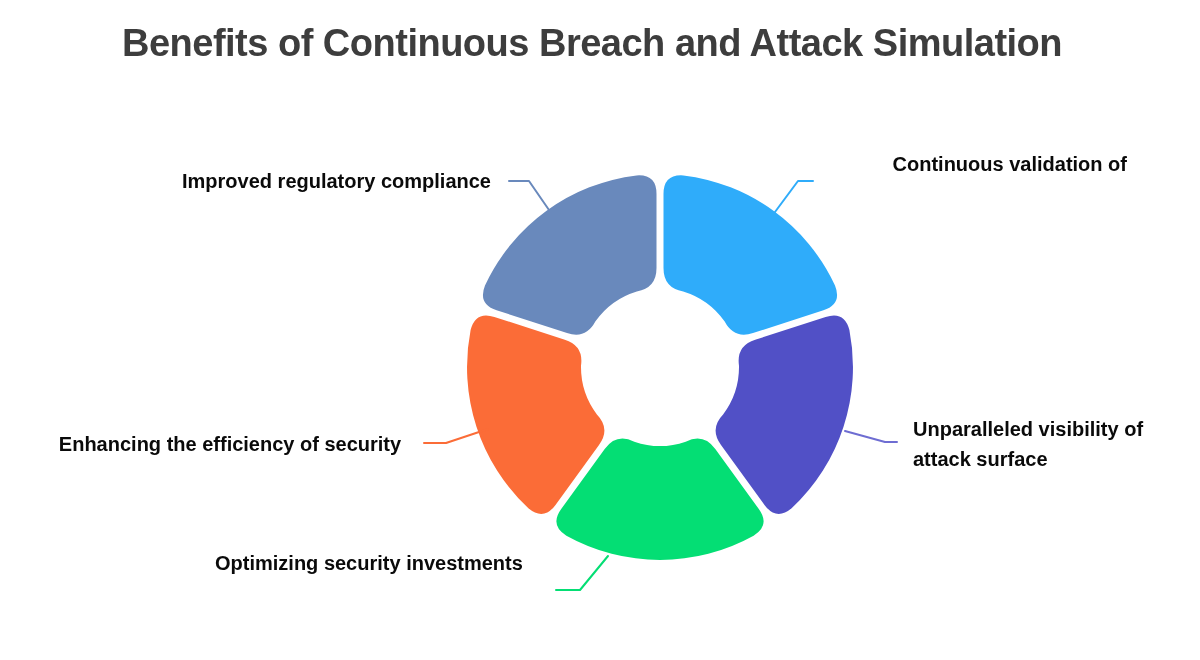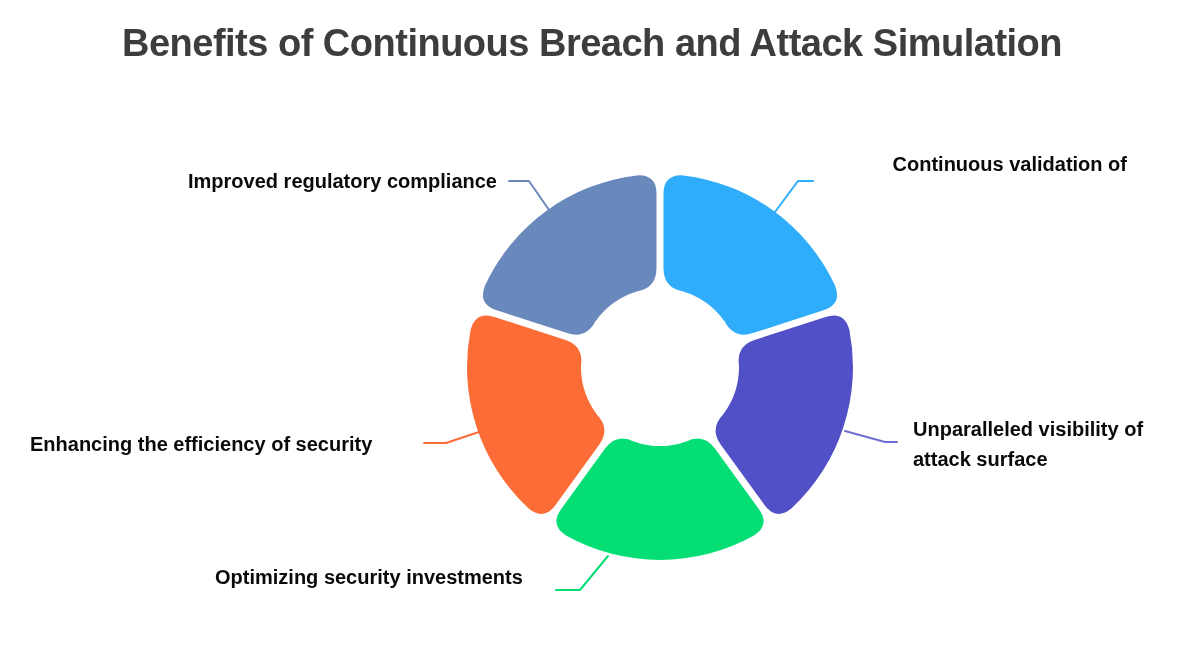--- a/index.html
+++ b/index.html
@@ -30,23 +30,23 @@
     position:absolute;
     font-family:"Liberation Sans", sans-serif;
     font-weight:700;
     font-size:20px;
     line-height:30px;
     color:#0a0a0a;
   }
   .ln{display:block;}
   .lbl-cv  { left:827px; top:137px; width:300px; text-align:right; }
   .lbl-uv  { left:913px; top:402px; width:287px; text-align:left; }
-  .lbl-osi { left:215px; top:550px; width:360px; text-align:left; }
-  .lbl-ee  { left:30px;  top:417px; width:400px; text-align:left; }
-  .lbl-irc { left:151px; top:154px; width:346px; text-align:right; }
+  .lbl-osi { left:215px; top:536px; width:360px; text-align:left; }
+  .lbl-ee  { left:30px;  top:417px; width:400px; text-align:center; }
+  .lbl-irc { left:145px; top:154px; width:346px; text-align:right; }
 </style>
 <title>Benefits of Continuous Breach and Attack Simulation</title></head>
 <body>
 
 <div class="canvas">
 
   <h1 class="title">Benefits of Continuous Breach and Attack Simulation</h1>
 
   <svg id="donut-svg" width="1200" height="660" viewBox="0 0 1200 660" xmlns="http://www.w3.org/2000/svg">
       <path d="M 663.5 256.1 L 663.5 182.0 Q 663.5 162.0 683.4 163.4 A 193 193 0 0 1 835.0 273.5 Q 842.4 292.0 823.4 298.2 L 753.0 321.1 Q 734.0 327.3 724.7 309.6 A 79 79 0 0 0 683.2 279.5 Q 663.5 276.1 663.5 256.1 Z" fill="#2FACFA"></path>

